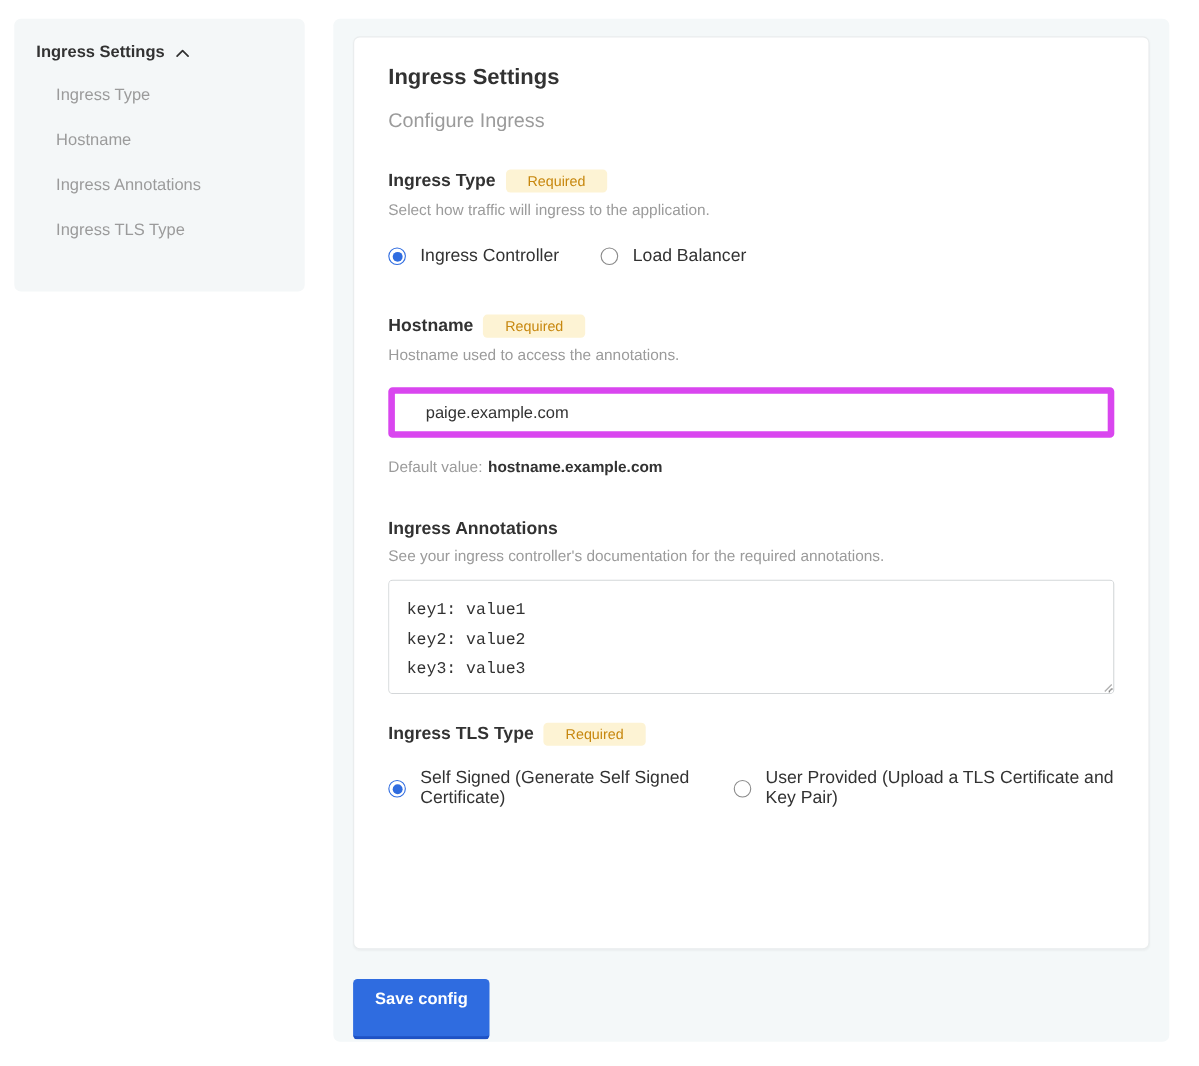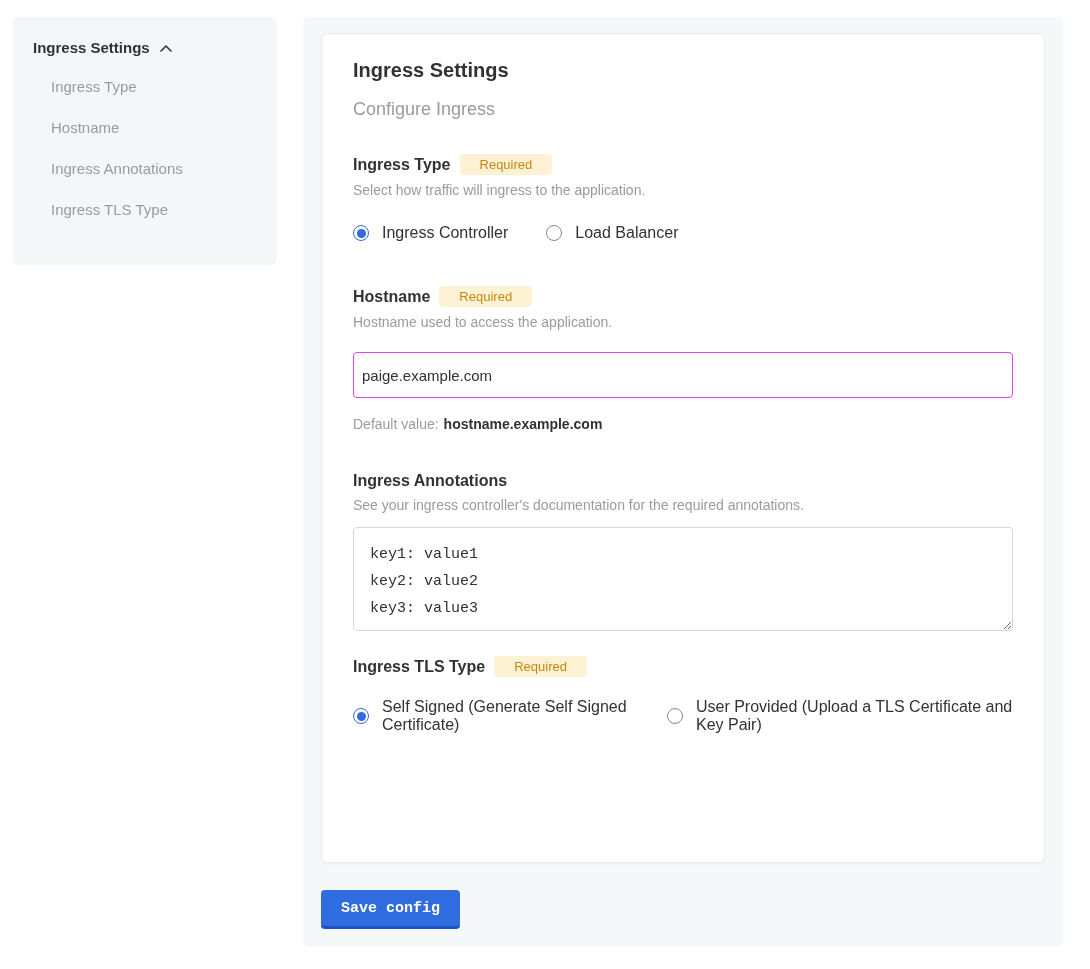--- a/index.html
+++ b/index.html
@@ -120,23 +120,23 @@
     border-radius: 50%;
     background: #2f6ce0;
   }
   .radio-label { font-size: 16px; color: #323232; }
 
   
   .text-input {
     margin-top: 22px;
     width: 100%;
     height: 46px;
-    border: 1px solid #d946ef;
-    border-radius: 4px;
-    padding: 0 8px;
+    border: 6px solid #d946ef;
+    border-radius: 4px;
+    padding: 0 28px;
     font-family: "Liberation Sans", sans-serif;
     font-size: 15px;
     color: #323232;
     background: #fff;
     outline: none;
   }
   .default-line { margin-top: 18px; font-size: 14px; }
   .default-prefix { color: #9b9b9b; margin-right: 5px; }
   .default-value { color: #323232; font-weight: bold; }
 
@@ -159,24 +159,24 @@
   .field-tight { margin-top: 21px; }
 
   
   .footer { margin-top: 27px; }
   .save-btn {
     background: #2f6ce0;
     border: none;
     border-bottom: 3px solid #1e51c4;
     border-radius: 4px;
     color: #ffffff;
-    font-family: Liberation Mono, monospace;
-    font-size: 15px;
-    font-weight: bold;
-    padding: 10px 20px 9px 20px;
+    font-family: Liberation Sans, sans-serif;
+    font-size: 15px;
+    font-weight: bold;
+    padding: 10px 20px 25px 20px;
     cursor: pointer;
   }
 </style>
 </head>
 <body>
 
 <nav class="sidebar">
   <div class="nav-group-header">
     <span class="nav-group-label">Ingress Settings</span>
     <span class="chevron">
@@ -215,21 +215,21 @@
           <span class="radio-label">Load Balancer</span>
         </label>
       </div>
     </div>
 
     <div class="field" style="margin-top:44px;">
       <div class="field-header">
         <span class="field-label">Hostname</span>
         <span class="required-badge">Required</span>
       </div>
-      <p class="field-help">Hostname used to access the application.</p>
+      <p class="field-help">Hostname used to access the annotations.</p>
       <input type="text" class="text-input" value="paige.example.com" style="">
       <p class="default-line">
         <span class="default-prefix">Default value:</span><span class="default-value">hostname.example.com</span>
       </p>
     </div>
 
     <div class="field" style="margin-top:40px;">
       <div class="field-header">
         <span class="field-label">Ingress Annotations</span>
       </div>

